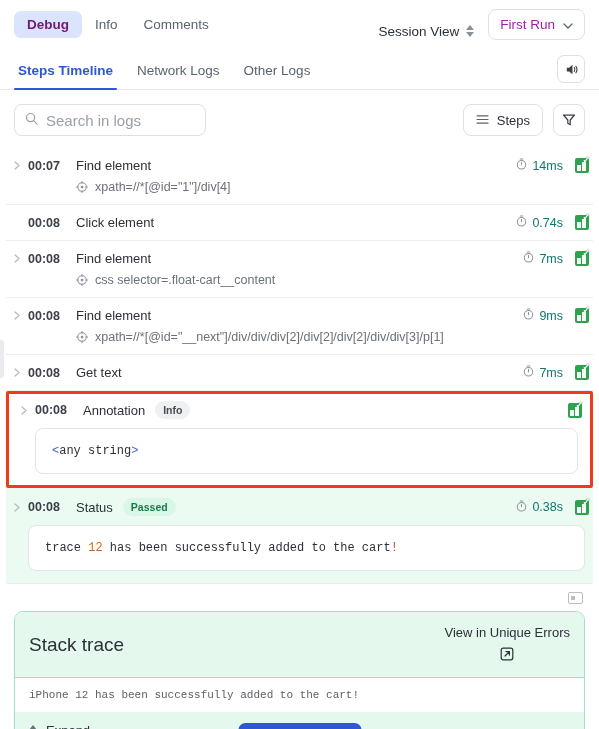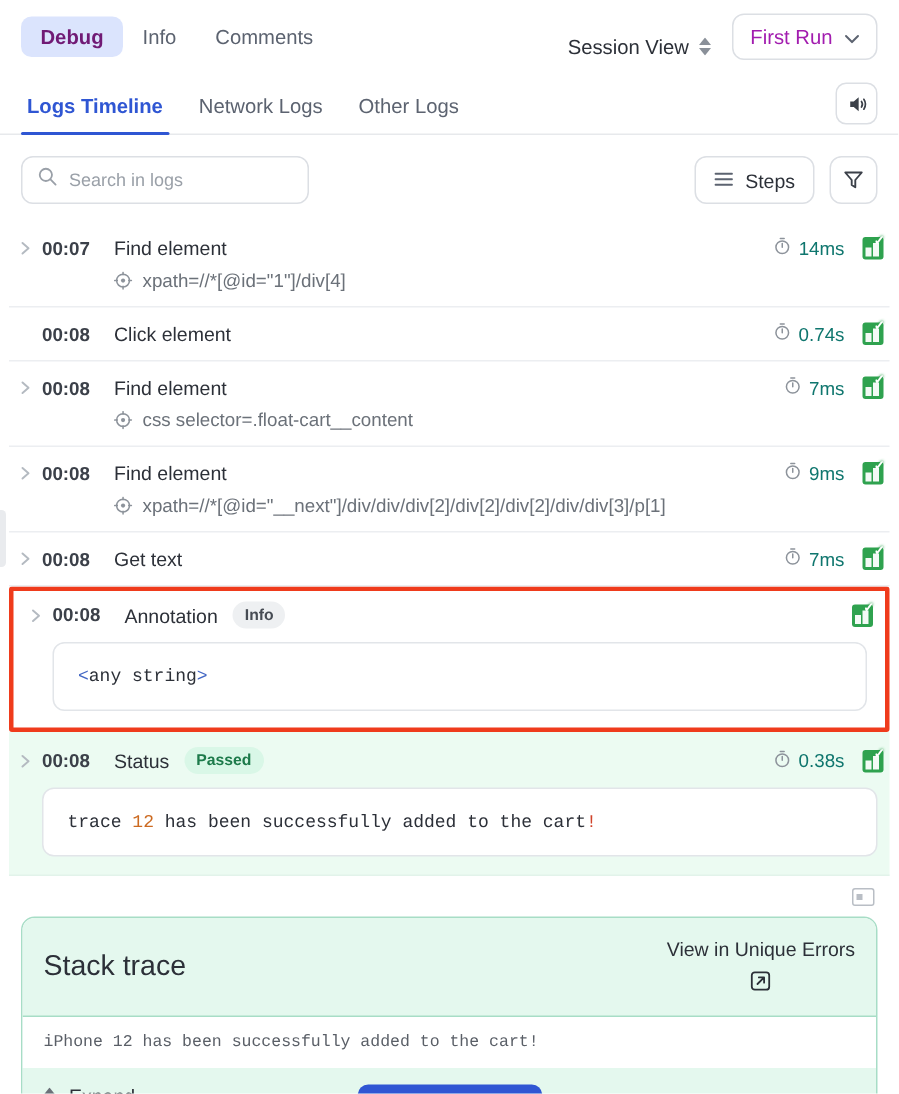--- a/index.html
+++ b/index.html
@@ -66,21 +66,21 @@
   
   .searchrow {
     display:flex; align-items:center; padding:14px 14px 12px 14px; gap:10px;
   }
   .search-wrap {
     flex:1; max-width:192px; height:32px; border:1px solid #dcdfe4;
     border-radius:8px; display:flex; align-items:center; gap:8px;
     padding:0 10px; background:#fff;
   }
   .search-wrap input {
-    border:none; outline:none; font-size:12px; color:#2c3038;
+    border:none; outline:none; font-size:15px; color:#2c3038;
     font-family:"Liberation Sans", sans-serif; width:100%; background:transparent;
   }
   .search-wrap input::placeholder { color:#9aa0a8; }
   .searchrow-spacer { flex:1; }
   .steps-btn {
     display:flex; align-items:center; gap:8px; height:32px;
     border:1px solid #dcdfe4; border-radius:8px; padding:0 12px;
     font-size:13px; color:#2c3038; background:#fff; cursor:pointer;
   }
   .filter-btn {
@@ -224,21 +224,21 @@
       <span>First Run</span>
       <span>
         <svg width="10" height="6" viewBox="0 0 10 6">
             <path d="M1 1 L5 5 L9 1" stroke="#5c6370" stroke-width="1.3" fill="none" stroke-linecap="round"></path>
           </svg>
       </span>
     </div>
   </div>
 
   <div class="subbar">
-    <div class="sub-tab active">Logs Timeline</div>
+    <div class="sub-tab active">Steps Timeline</div>
     <div class="sub-tab">Network Logs</div>
     <div class="sub-tab">Other Logs</div>
     <div class="sound-btn">
       <svg width="15" height="15" viewBox="0 0 16 16" fill="none">
         <path d="M3 6 H5.5 L9 3 V13 L5.5 10 H3 Z" fill="currentColor"></path>
         <path d="M11 6 Q12.4 8 11 10" stroke="currentColor" stroke-width="1.2" fill="none" stroke-linecap="round"></path>
         <path d="M12.7 4.5 Q15 8 12.7 11.5" stroke="currentColor" stroke-width="1.2" fill="none" stroke-linecap="round"></path>
       </svg>
     </div>
   </div>

